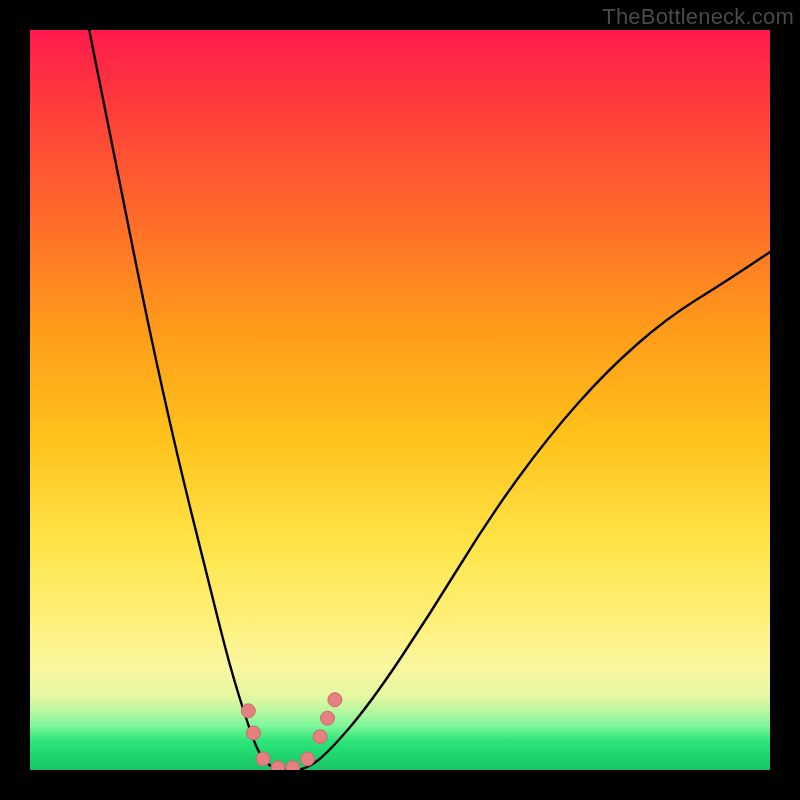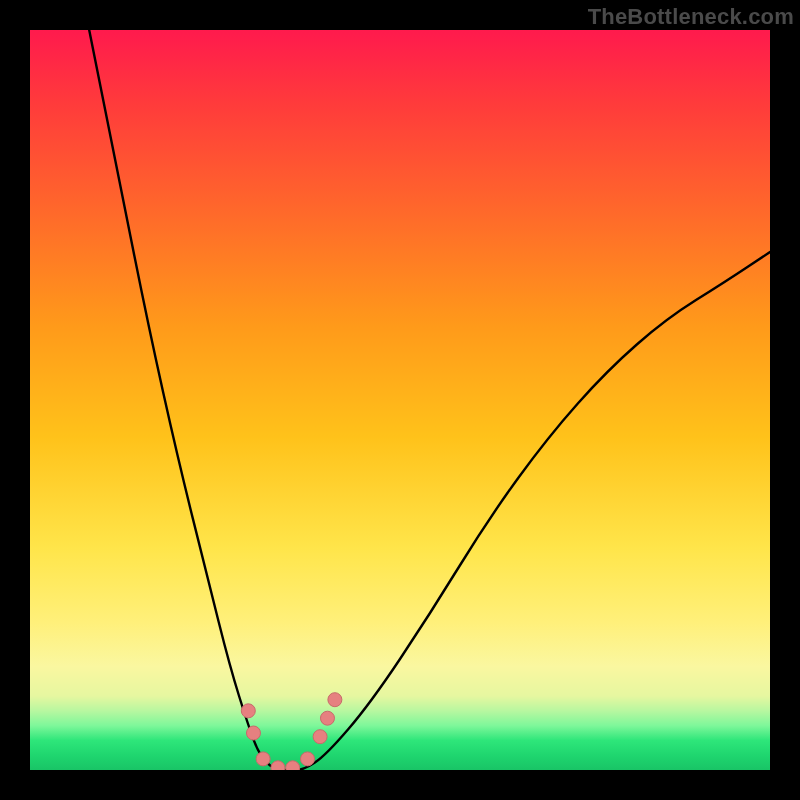--- a/index.html
+++ b/index.html
@@ -43,21 +43,21 @@
       #19c466 100%
     );
   }
   .watermark {
     position: absolute;
     top: 4px;
     right: 6px;
     color: #4a4a4a;
     font-size: 22px;
     letter-spacing: 0.2px;
-    font-weight: 700;
+    font-weight: 400;
   }
   svg.curve {
     position: absolute;
     top: 0;
     left: 0;
     width: 740px;
     height: 740px;
   }
 </style>
 </head>

